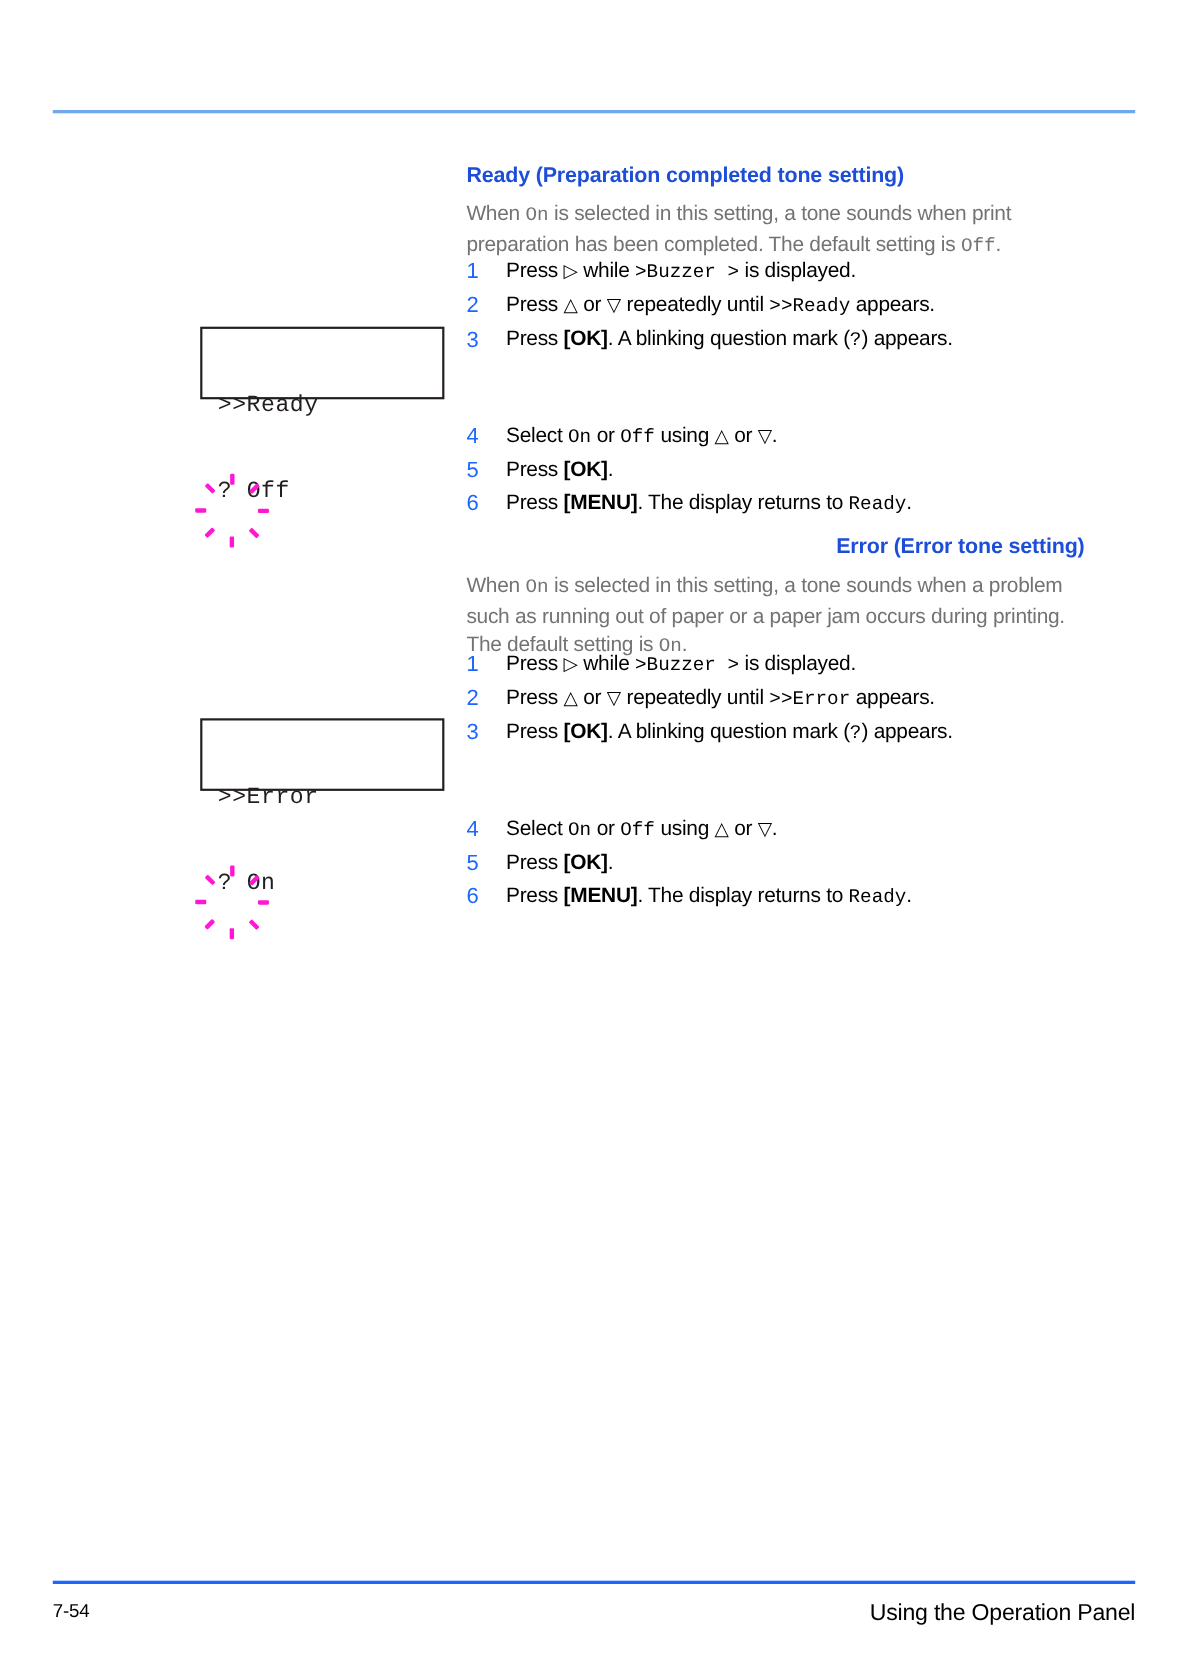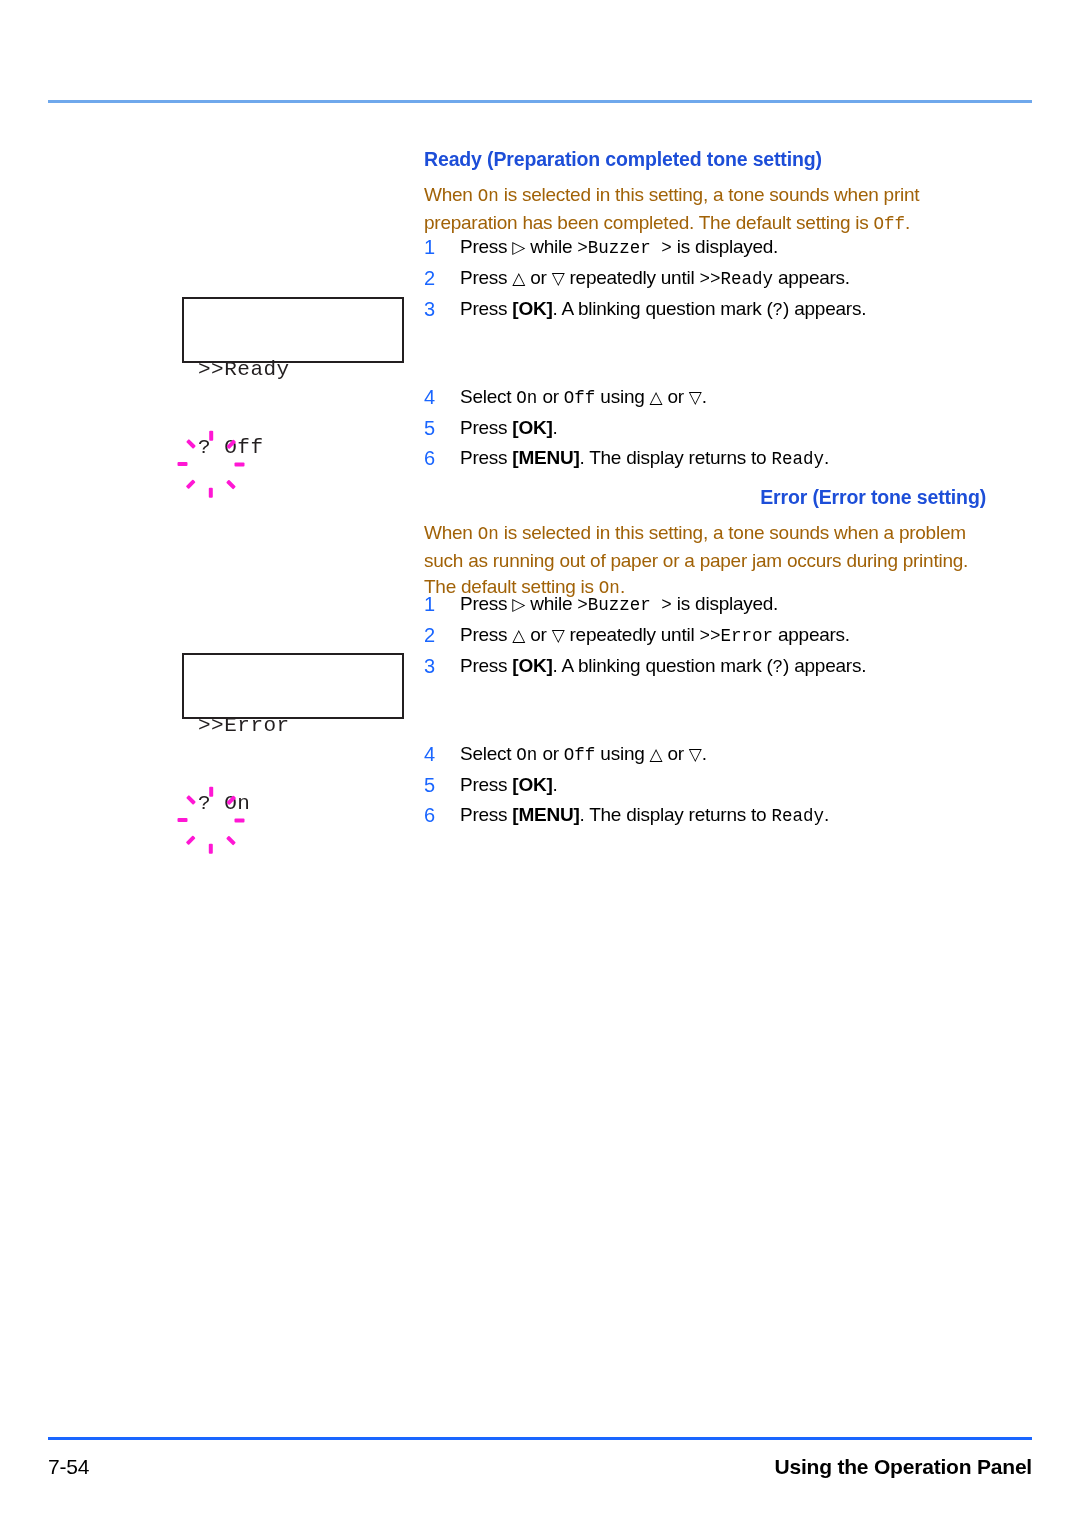--- a/index.html
+++ b/index.html
@@ -32,33 +32,32 @@
     width: 984px;
     height: 3px;
     background: #1a66ff;
   }
 
   
   .footer-left {
     position: absolute;
     left: 48px;
     top: 1455px;
-    font-size: 21px;
+    font-size: 17px;
     letter-spacing: -0.2px;
     color: #000;
   }
   .footer-right {
     position: absolute;
     right: 48px;
     top: 1455px;
     font-size: 21px;
     letter-spacing: -0.2px;
     color: #000;
     text-align: left;
-    font-weight: bold;
   }
 
   
   .col {
     position: absolute;
     left: 424px;
     width: 562px;
   }
 
   h2.sec-head {
@@ -68,21 +67,21 @@
     color: #1d4ed8;
     letter-spacing: -0.15px;
     line-height: 1.2;
   }
 
   p.body-text {
     margin: 0;
     font-size: 19px;
     line-height: 26.5px;
     letter-spacing: -0.25px;
-    color: #a16207;
+    color: #737373;
   }
 
   .mono {
     font-family: "Liberation Mono", "DejaVu Sans Mono", monospace;
     font-size: 17.5px;
     letter-spacing: 0px;
   }
   b.kb {
     font-weight: bold;
   }

